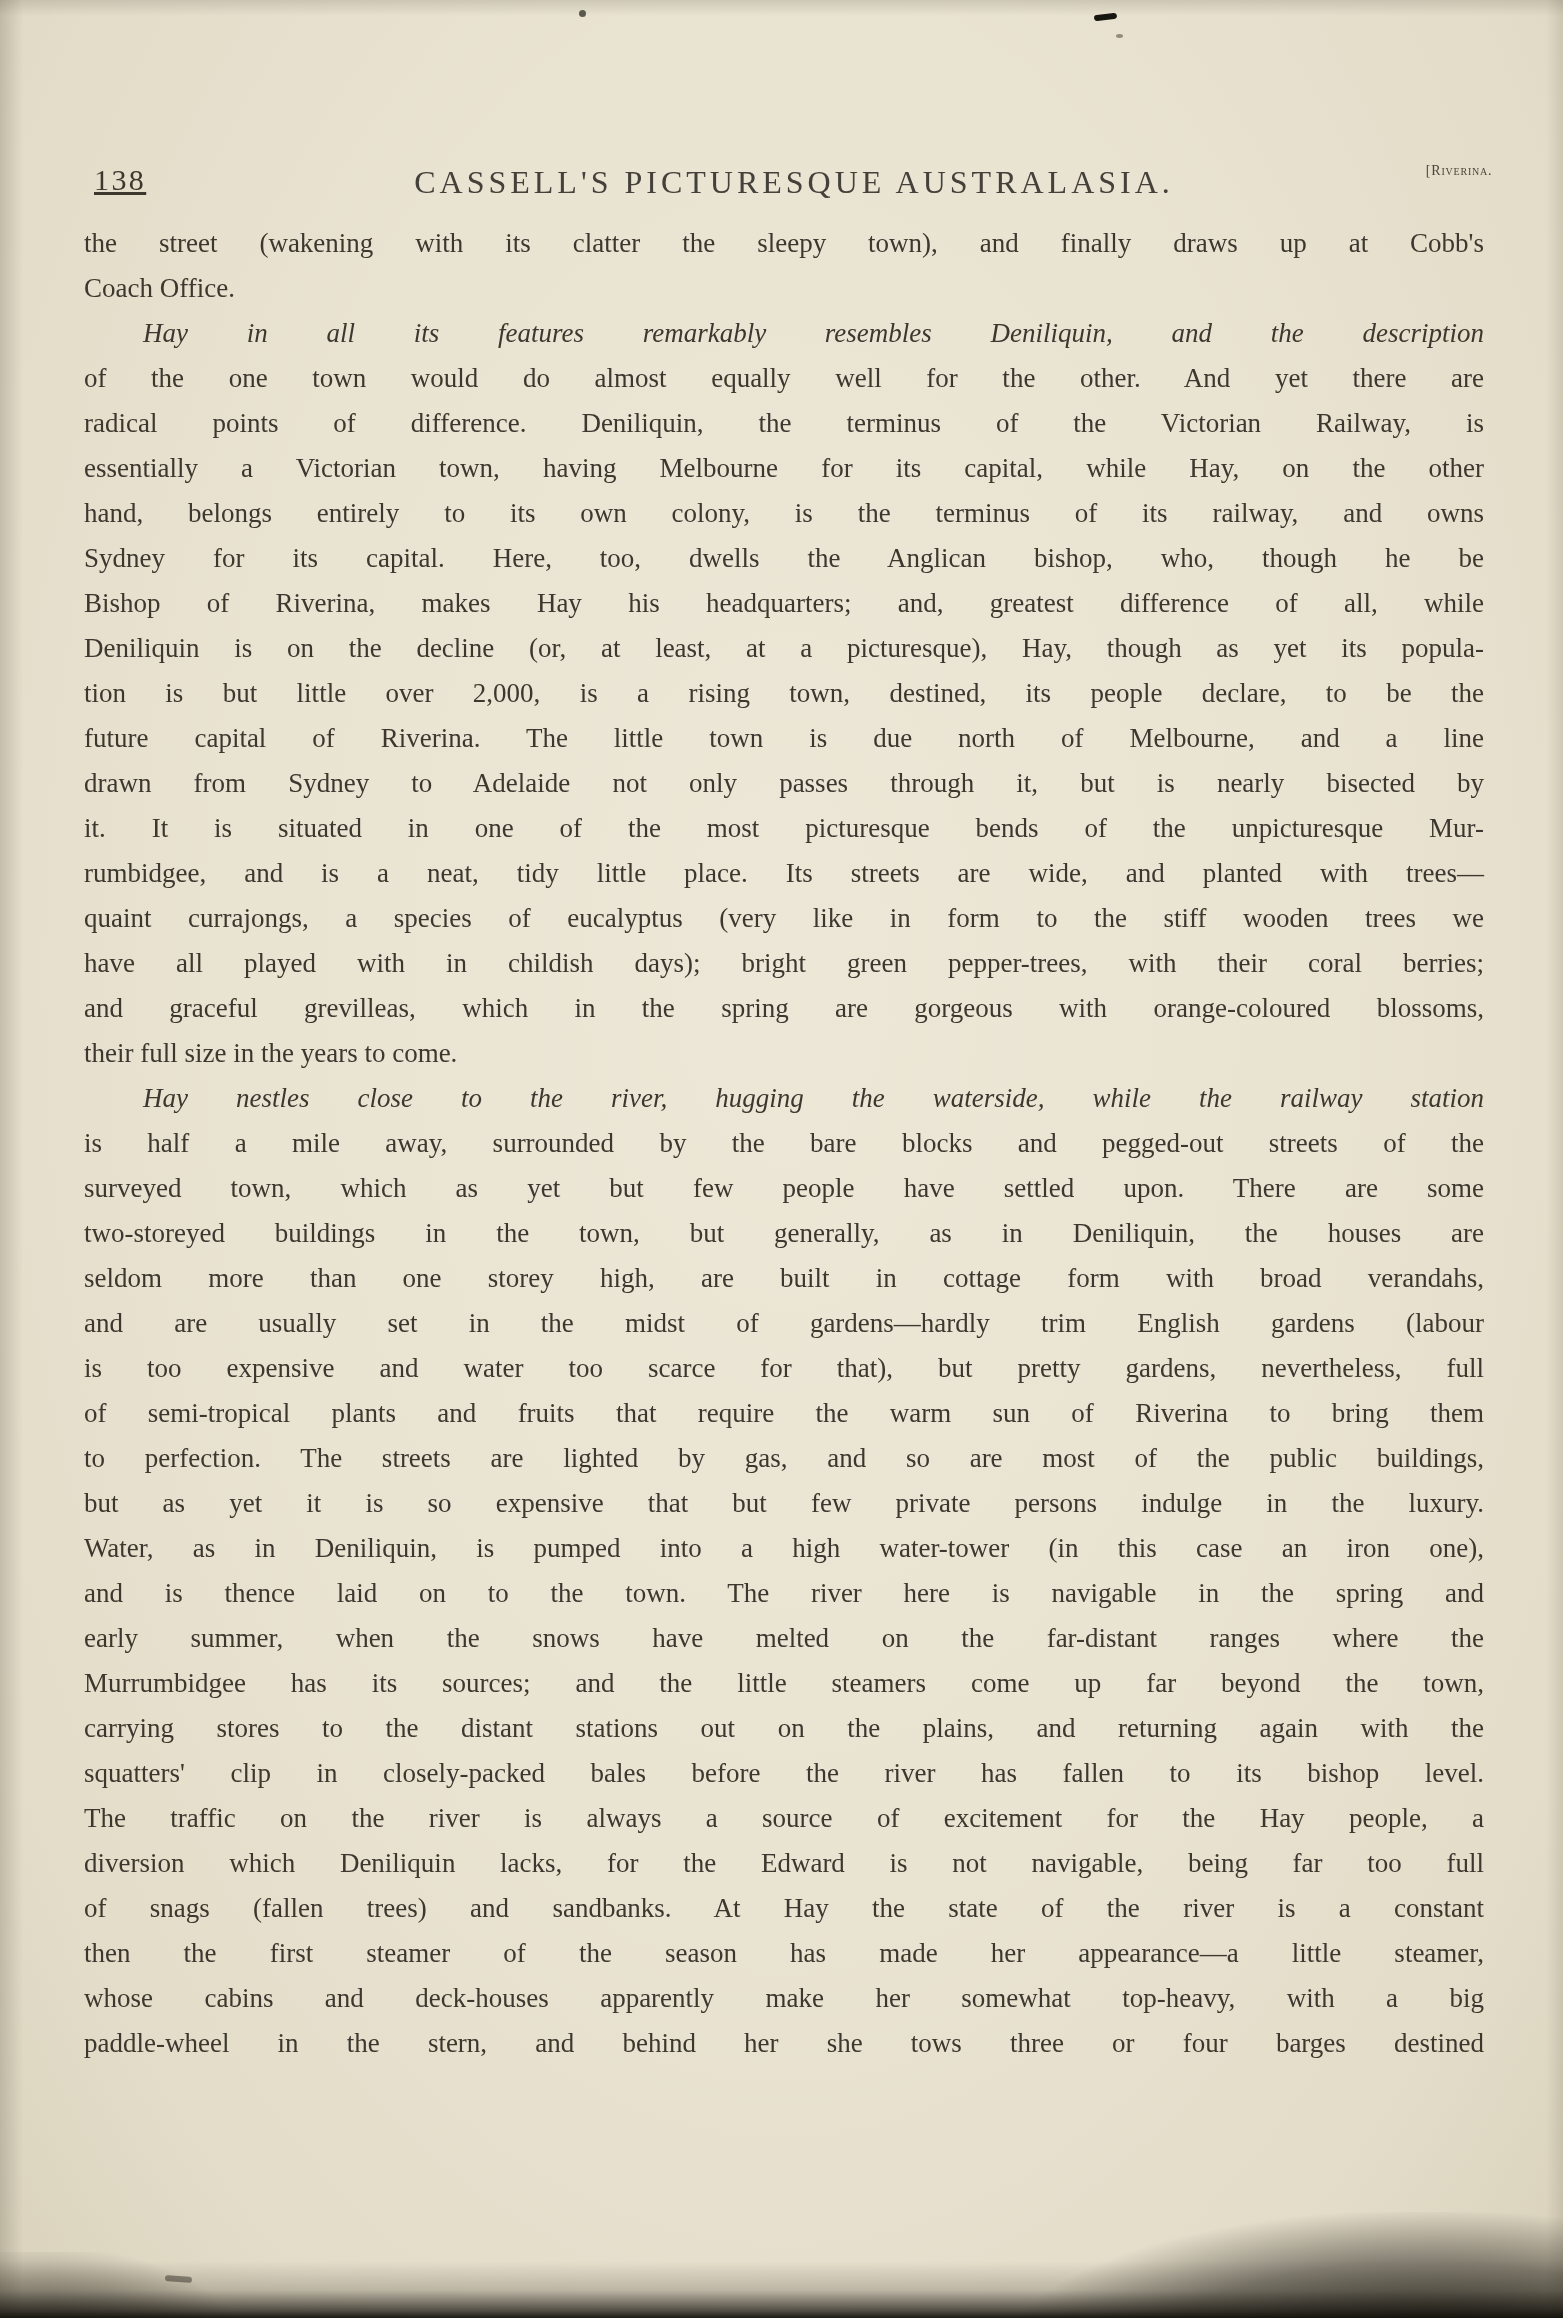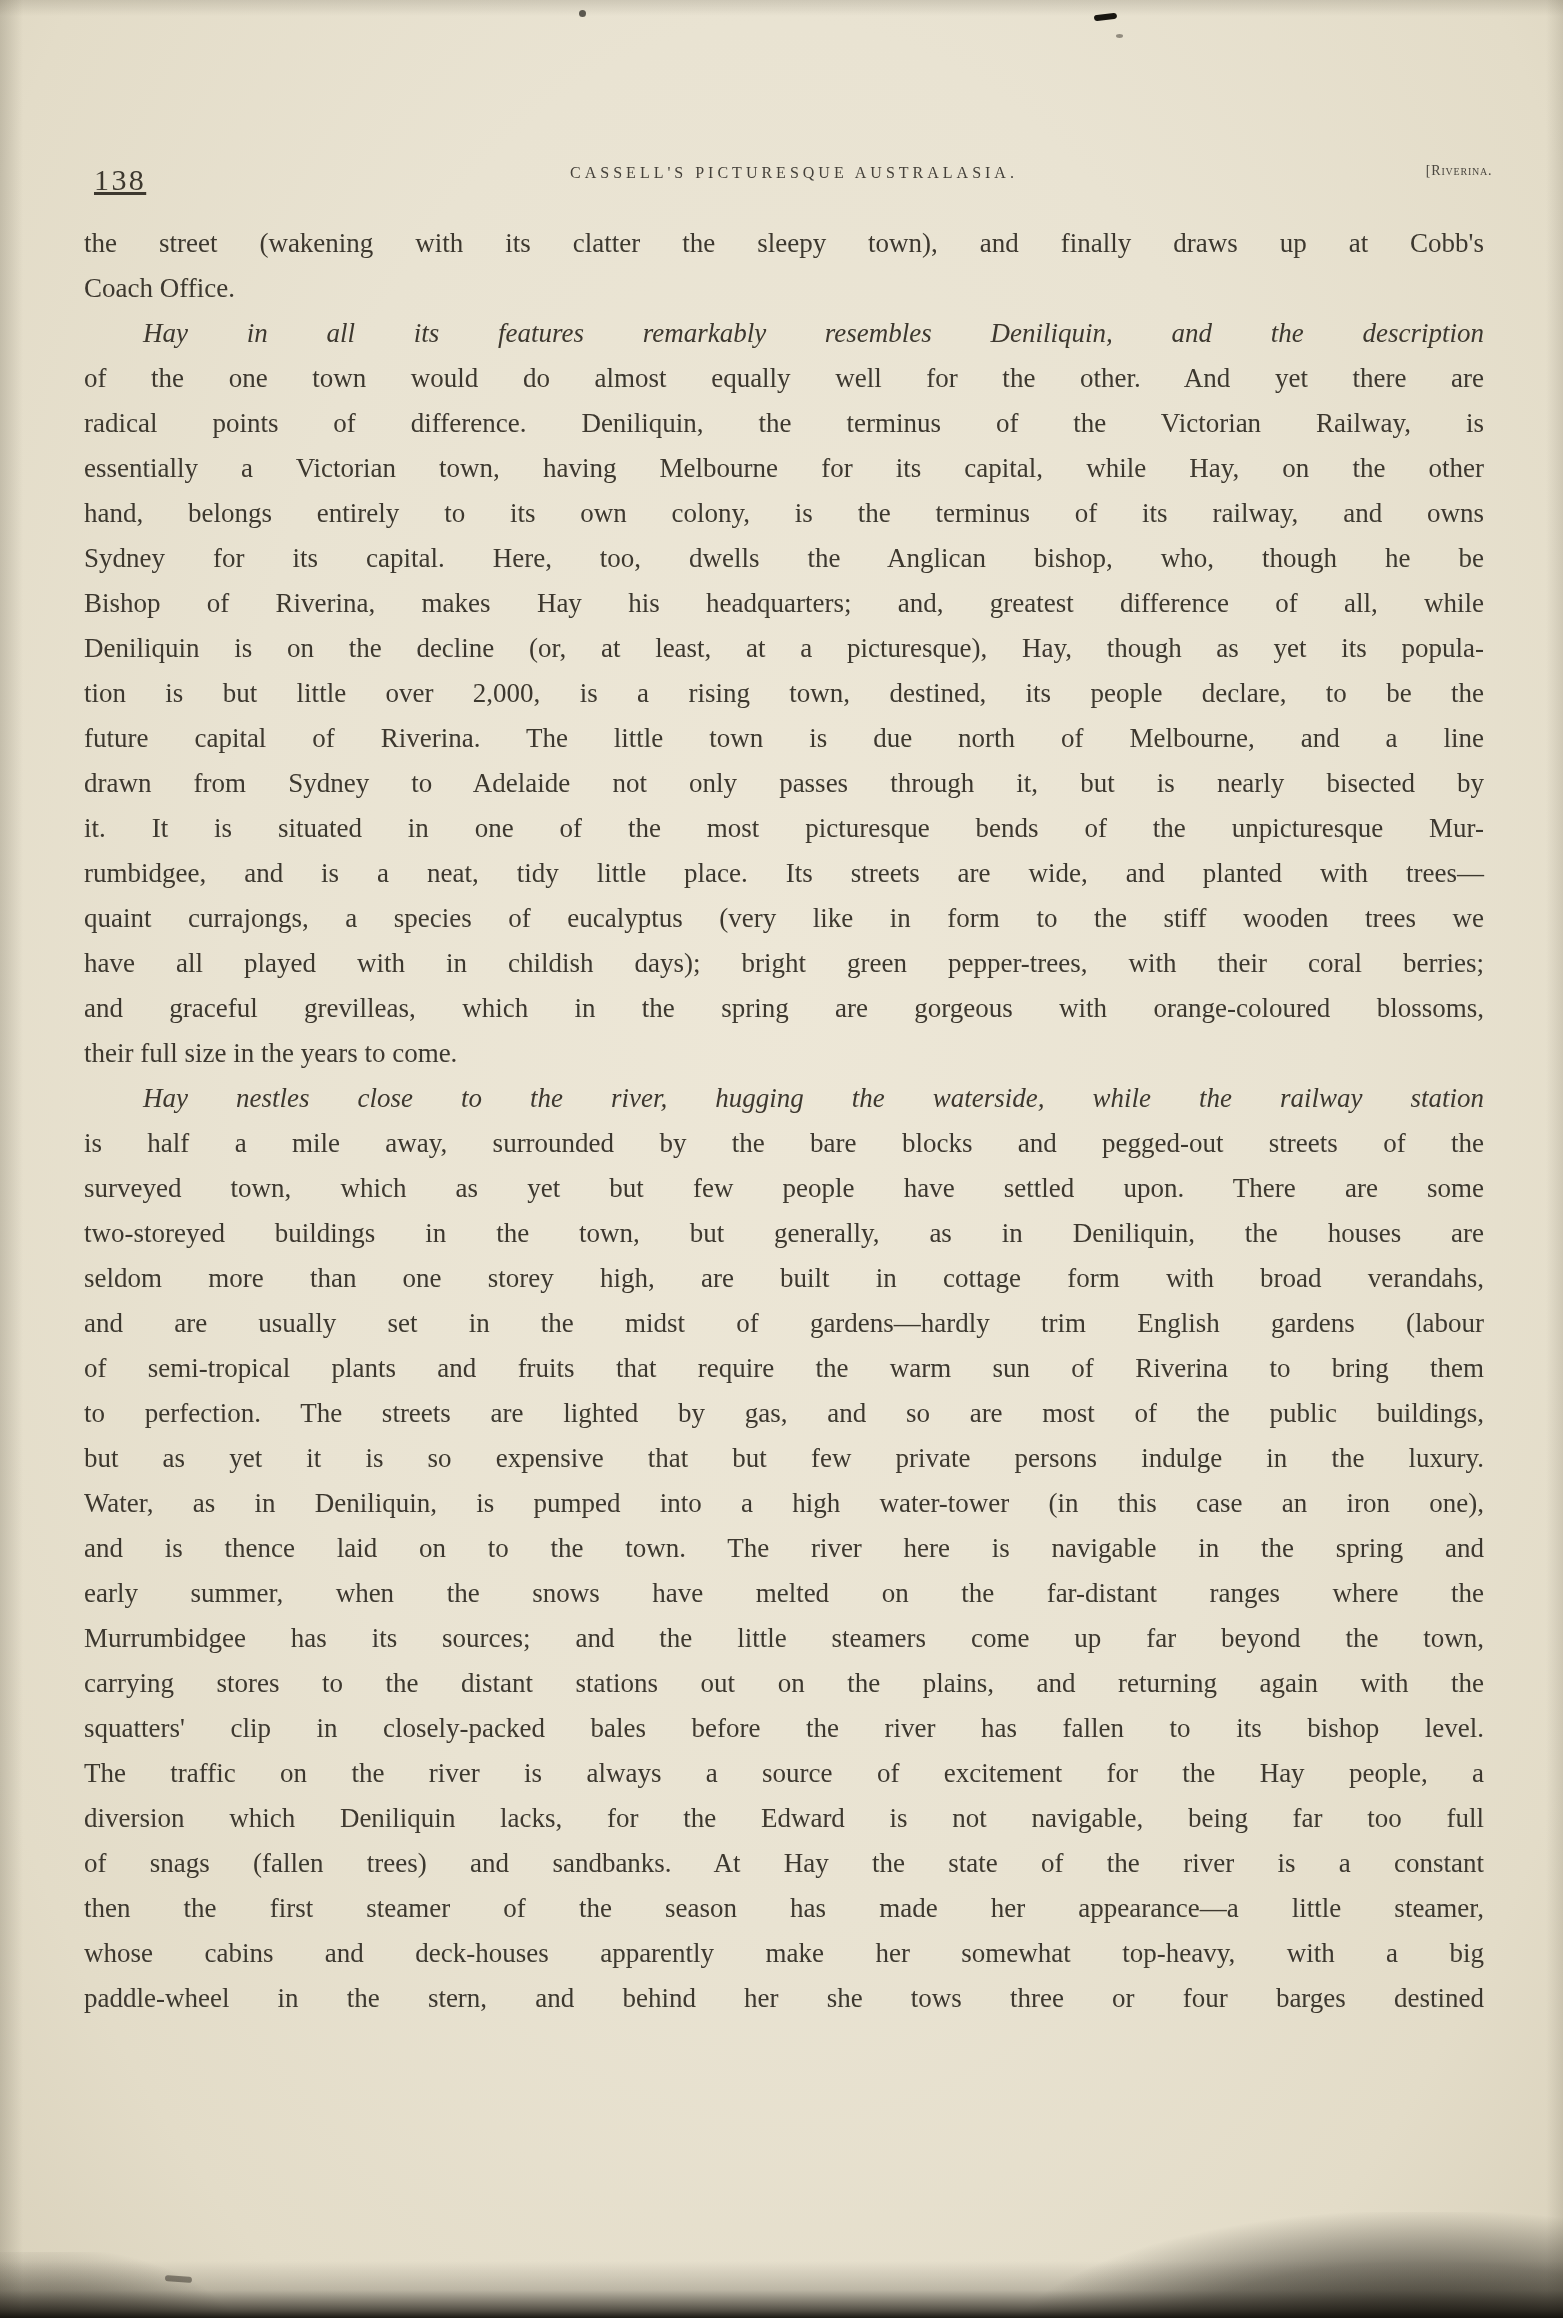--- a/index.html
+++ b/index.html
@@ -33,21 +33,21 @@
     font-size: 30px;
     letter-spacing: 2.4px;
     text-decoration: underline;
   }
   .header-title {
     position: absolute;
     left: 0;
     right: 0;
     top: 7.2px;
     text-align: center;
-    font-size: 16px;
+    font-size: 32px;
     letter-spacing: 4px;
     color: #44403a;
   }
   .header-right {
     position: absolute;
     right: 1.6px;
     top: 6.4px;
     font-size: 14px;
     font-variant: small-caps;
     letter-spacing: 0.8px;
@@ -159,20 +159,21 @@
       <div class="line">quaint currajongs, a species of eucalyptus (very like in form to the stiff wooden trees we</div>
       <div class="line">have all played with in childish days); bright green pepper-trees, with their coral berries;</div>
       <div class="line">and graceful grevilleas, which in the spring are gorgeous with orange-coloured blossoms,</div>
       <div class="line noj">their full size in the years to come.</div>
       <div class="line indent">Hay nestles close to the river, hugging the waterside, while the railway station</div>
       <div class="line">is half a mile away, surrounded by the bare blocks and pegged-out streets of the</div>
       <div class="line">surveyed town, which as yet but few people have settled upon. There are some</div>
       <div class="line">two-storeyed buildings in the town, but generally, as in Deniliquin, the houses are</div>
       <div class="line">seldom more than one storey high, are built in cottage form with broad verandahs,</div>
       <div class="line">and are usually set in the midst of gardens—hardly trim English gardens (labour</div>
+      <div class="line">is too expensive and water too scarce for that), but pretty gardens, nevertheless, full</div>
       <div class="line">of semi-tropical plants and fruits that require the warm sun of Riverina to bring them</div>
       <div class="line">to perfection. The streets are lighted by gas, and so are most of the public buildings,</div>
       <div class="line">but as yet it is so expensive that but few private persons indulge in the luxury.</div>
       <div class="line">Water, as in Deniliquin, is pumped into a high water-tower (in this case an iron one),</div>
       <div class="line">and is thence laid on to the town. The river here is navigable in the spring and</div>
       <div class="line">early summer, when the snows have melted on the far-distant ranges where the</div>
       <div class="line">Murrumbidgee has its sources; and the little steamers come up far beyond the town,</div>
       <div class="line">carrying stores to the distant stations out on the plains, and returning again with the</div>
       <div class="line">squatters' clip in closely-packed bales before the river has fallen to its bishop level.</div>
       <div class="line">The traffic on the river is always a source of excitement for the Hay people, a</div>

